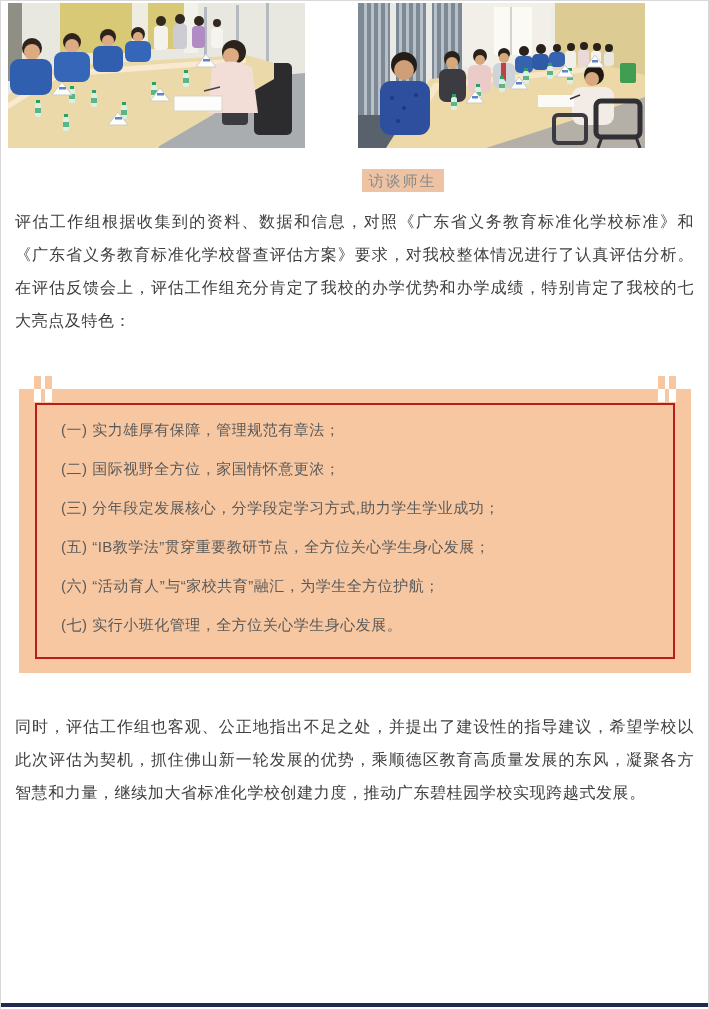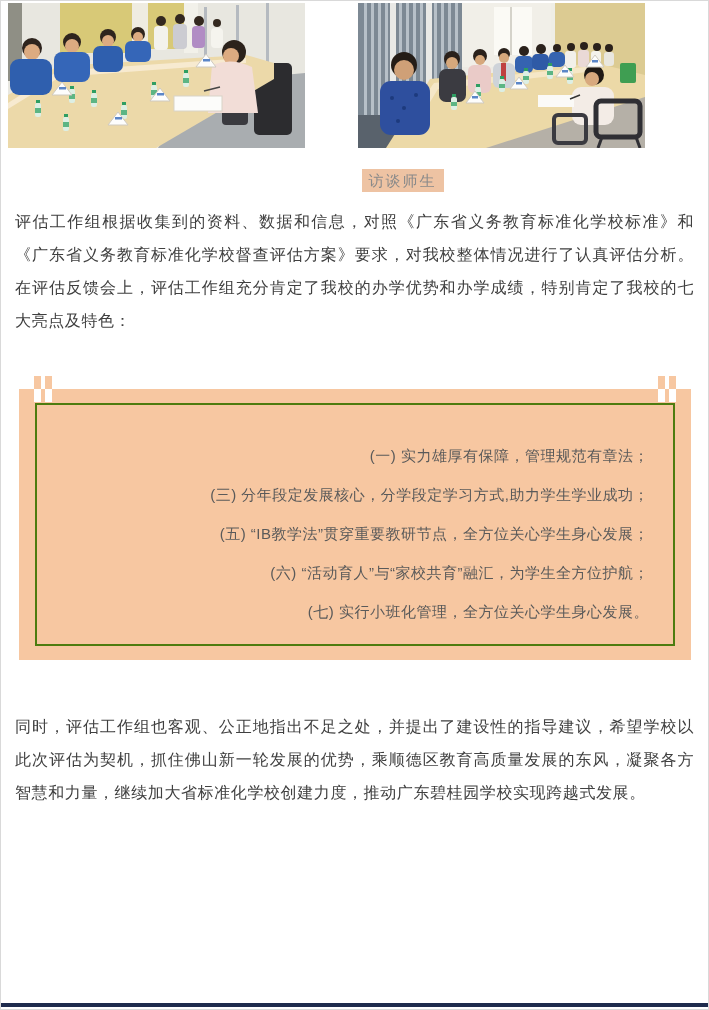--- a/index.html
+++ b/index.html
@@ -41,23 +41,22 @@
     box-sizing:border-box;
   }
   .quote{position:absolute;top:-13px;display:flex;gap:4px;}
   .quote-left{left:15px;}
   .quote-right{right:15px;}
   .qbar{
     width:7px;height:26px;
     background:linear-gradient(to bottom,#f7c7a1 0px,#f7c7a1 13px,#ffffff 13px,#ffffff 100%);
   }
   .box-inner{
-    border:2px solid #4d7c0f;
-    padding:40px 24px 4px 24px;
-    text-align:right;
+    border:2px solid #b91c1c;
+    padding:14px 24px 4px 24px;
   }
   .h-item{
     font-size:15px;line-height:22px;letter-spacing:0.5px;
     color:#5a5a5a;
     margin:0 0 17px 0;
     white-space:nowrap;overflow:hidden;
   }
   .bottom-bar{
     position:absolute;left:0;right:0;bottom:2px;height:4px;
     background:#1e2b4d;
@@ -263,20 +262,21 @@
     <div class="quote quote-left">
       <span class="qbar"></span>
       <span class="qbar"></span>
     </div>
     <div class="quote quote-right">
       <span class="qbar"></span>
       <span class="qbar"></span>
     </div>
     <div class="box-inner">
       <div class="h-item">(一) 实力雄厚有保障，管理规范有章法；</div>
+      <div class="h-item">(二) 国际视野全方位，家国情怀意更浓；</div>
       <div class="h-item">(三) 分年段定发展核心，分学段定学习方式,助力学生学业成功；</div>
       <div class="h-item">(五) “IB教学法”贯穿重要教研节点，全方位关心学生身心发展；</div>
       <div class="h-item">(六) “活动育人”与“家校共育”融汇，为学生全方位护航；</div>
       <div class="h-item">(七) 实行小班化管理，全方位关心学生身心发展。</div>
     </div>
   </div>
 
   <p class="para p2">同时，评估工作组也客观、公正地指出不足之处，并提出了建设性的指导建议，希望学校以此次评估为契机，抓住佛山新一轮发展的优势，乘顺德区教育高质量发展的东风，凝聚各方智慧和力量，继续加大省标准化学校创建力度，推动广东碧桂园学校实现跨越式发展。</p>
 
 

